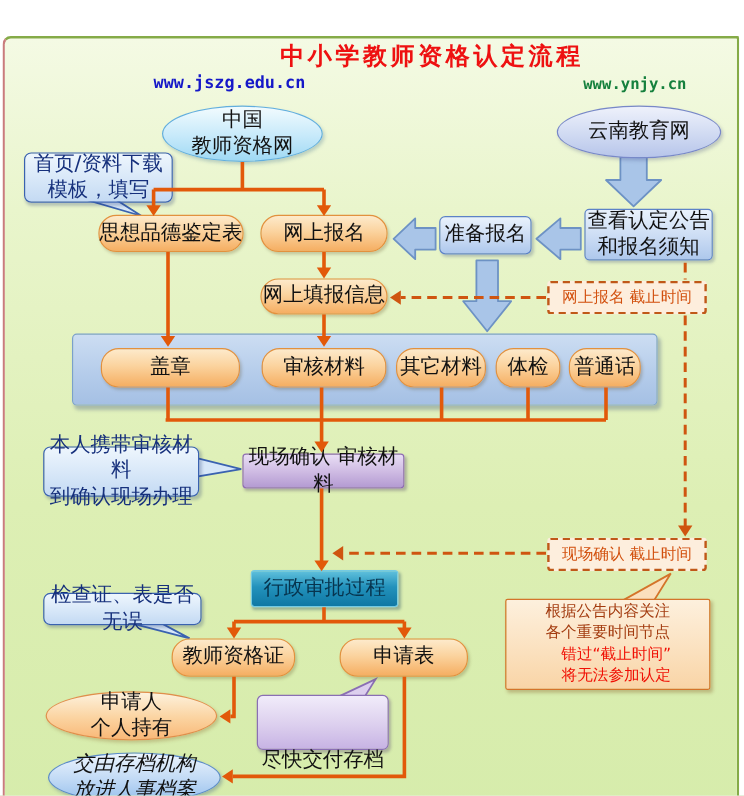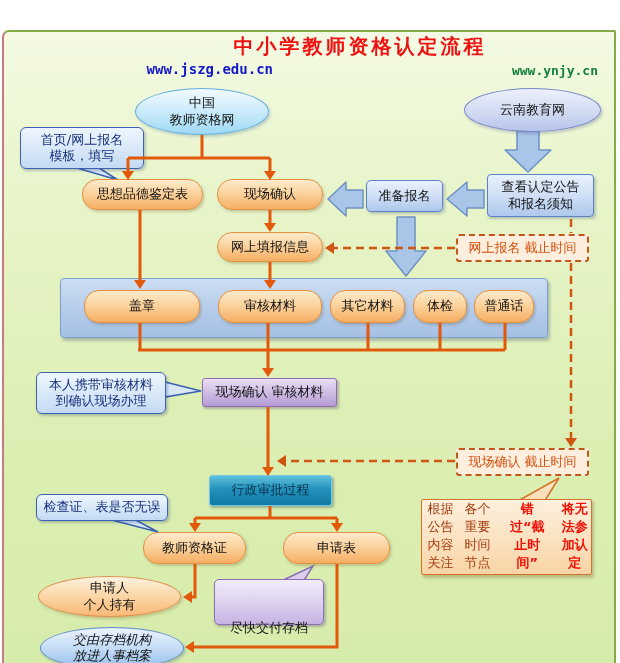--- a/index.html
+++ b/index.html
@@ -11,21 +11,21 @@
     border:2px solid #85ab47; border-left-color:#c97c7c;
     border-radius:7px 2px 2px 2px;
     background:linear-gradient(180deg,#f4fae4 0%,#e9f5cc 22%,#ddefb4 60%,#d6ecab 100%);
   }
   #bottom-strip {
     position:absolute; left:0; bottom:0; width:620px; height:7px;
     background:#e2e6ee; border-top:1px solid #a3aebd;
   }
   svg.layer { position:absolute; left:0; top:0; width:620px; height:663px; pointer-events:none; }
   .node { position:absolute; display:flex; align-items:center; justify-content:center;
-          text-align:center; white-space:pre-line; font-size:13px; line-height:1.25; }
+          text-align:center; white-space:pre-line; font-size:17px; line-height:1.25; }
   .orange-box {
     background:linear-gradient(180deg,#fdeacb 0%,#fbd39e 45%,#f5ae62 100%);
     border:1.5px solid #e2913e; border-radius:15px;
     box-shadow:1.5px 2px 2.5px rgba(90,70,30,.25);
   }
   .blue-box {
     background:linear-gradient(180deg,#e9f2fc 0%,#cbdcf4 55%,#aec8ec 100%);
     border:1.5px solid #5c82c8; border-radius:5px;
     box-shadow:1.5px 2px 2.5px rgba(40,60,110,.25);
   }
@@ -51,36 +51,36 @@
   }
   .callout-purple {
     background:linear-gradient(180deg,#f1ecfa 0%,#dccfee 55%,#c7b3e4 100%);
     border:1.5px solid #8a6fb4; border-radius:5px;
     box-shadow:1.5px 2px 2.5px rgba(70,50,110,.3);
   }
   .callout-orange {
     background:linear-gradient(180deg,#fdf0dd 0%,#fbe0bd 60%,#f9d4a6 100%);
     border:1.5px solid #d4742a; border-radius:2px;
     box-shadow:2px 2.5px 3px rgba(120,70,20,.3);
-    display:flex; flex-direction:row; justify-content:center;
+    display:flex; flex-direction:column; justify-content:center;
   }
   .dashed-box {
     position:absolute; display:flex; align-items:center; justify-content:center;
     background:#fdeedd; border:2px dashed #c05818; border-radius:3px;
     color:#d2500e; font-size:13px; white-space:pre;
   }
   #flow-title {
     position:absolute; left:170px; top:5px; width:380px; text-align:center;
     font-family:"DejaVu Serif","Liberation Serif",serif; font-weight:bold;
     font-size:20px; letter-spacing:3px;
   }
   .url { position:absolute; font-family:"DejaVu Sans Mono","Liberation Mono",monospace;
-         font-weight:bold; font-size:14px; text-align:right; }
+         font-weight:bold; font-size:14px; text-align:left; }
   .warn-line { font-size:13px; line-height:18px; text-align:center; color:#a33c10; }
-  .warn-line.red { font-weight:bold;padding-left:14px; }
+  .warn-line.red { font-weight:normal;padding-left:14px; }
 </style>
 </head>
 <body>
 
 <div id="stage">
   <div id="board"></div>
 
   <svg class="layer" viewBox="0 0 620 663">
 
     <g fill="#a9c5e8" stroke="#6d92c4" stroke-width="1.5" stroke-linejoin="round">
@@ -98,25 +98,25 @@
   </svg>
 
   <div id="flow-title" style="color:#ee1111">中小学教师资格认定流程</div>
   <div class="url" style="left:128px; top:33px; width:145px; color:#1518c8">www.jszg.edu.cn</div>
   <div class="url" style="left:486px; top:35px; width:112px; color:#15803d; font-size:13px">www.ynjy.cn</div>
 
   <div class="node ellipse ellipse-cyan" style="left:135px; top:60px; width:134px; height:47px">中国
 教师资格网</div>
   <div class="node ellipse ellipse-lav" style="left:464px; top:60px; width:137px; height:44px">云南教育网</div>
 
-  <div class="node callout-blue" style="left:20px; top:99px; width:124px; height:42px">首页/网上报名
+  <div class="node callout-blue" style="left:20px; top:99px; width:124px; height:42px">首页/资料下载
 模板，填写</div>
 
   <div class="node orange-box" style="left:82px; top:151px; width:121px; height:31px">思想品德鉴定表</div>
-  <div class="node orange-box" style="left:217px; top:151px; width:106px; height:31px">现场确认</div>
+  <div class="node orange-box" style="left:217px; top:151px; width:106px; height:31px">网上报名</div>
   <div class="node blue-box" style="left:366px; top:152px; width:77px; height:32px">准备报名</div>
   <div class="node blue-box" style="left:487px; top:146px; width:107px; height:43px; border-radius:4px">查看认定公告
 和报名须知</div>
 
   <div class="node orange-box" style="left:217px; top:204px; width:106px; height:30px">网上填报信息</div>
 
   <div class="dashed-box" style="left:456px; top:206px; width:133px; height:28px">网上报名 截止时间</div>
   <div class="dashed-box" style="left:456px; top:420px; width:133px; height:28px">现场确认 截止时间</div>
 
   <div style="position:absolute; left:60px; top:250px; width:488px; height:60px;

